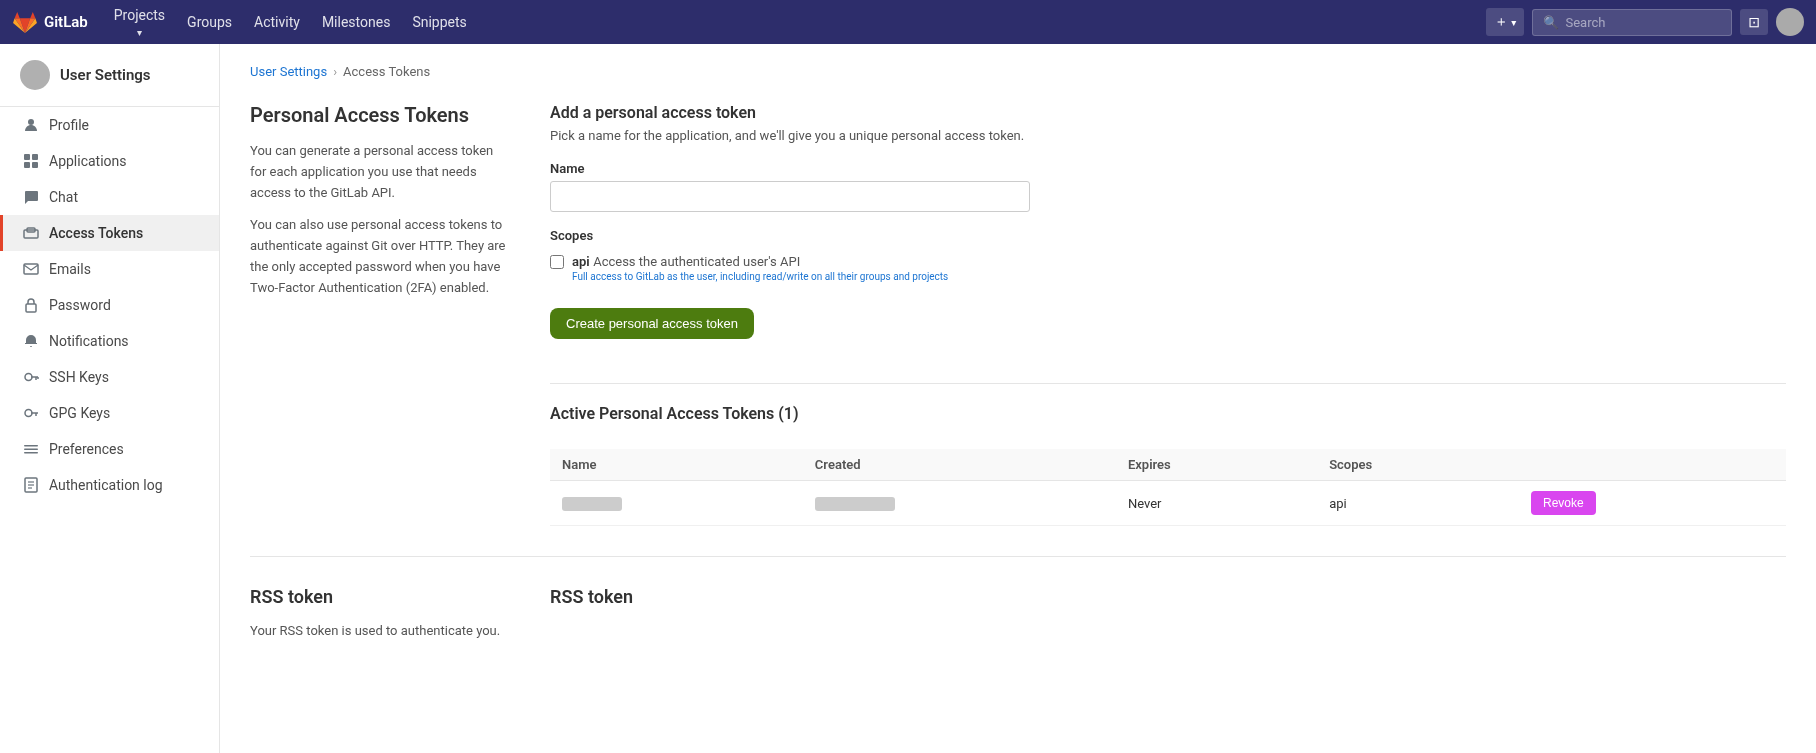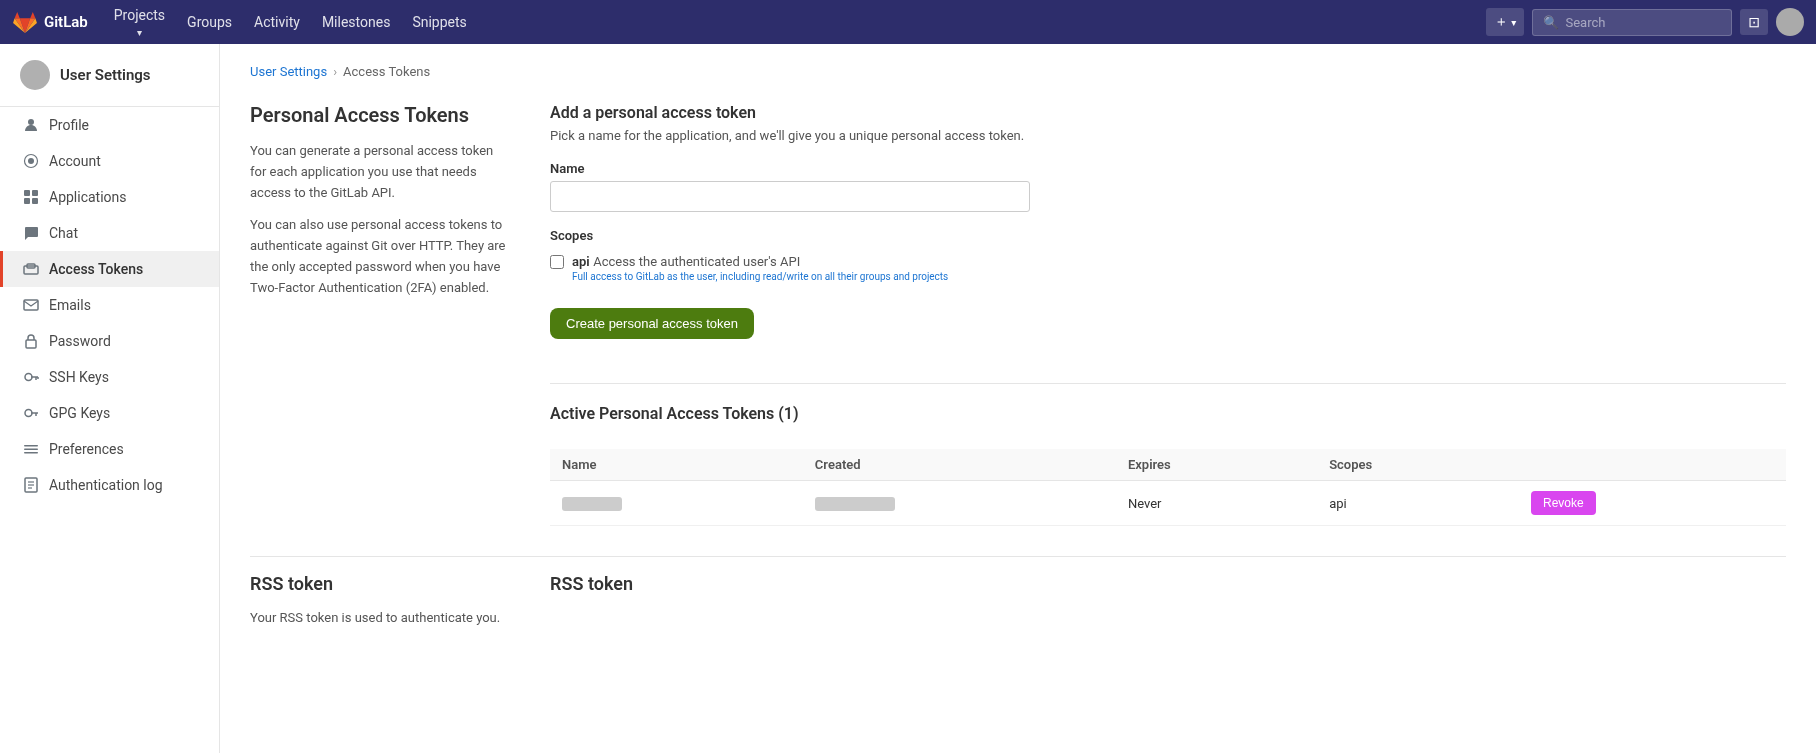--- a/index.html
+++ b/index.html
@@ -316,21 +316,21 @@
       border-radius: 4px;
       padding: 5px 12px;
       font-size: 12px;
       font-weight: 500;
       cursor: pointer;
     }
 
     
     .rss-section {
       margin-top: 30px;
-      padding-top: 16px;
+      padding-top: 29px;
       border-top: 1px solid #e5e5e5;
     }
     .rss-wrapper {
       display: flex;
       gap: 40px;
     }
     .rss-left {
       width: 260px;
       flex-shrink: 0;
     }
@@ -399,29 +399,20 @@
         <svg width="16" height="16" viewBox="0 0 16 16" fill="currentColor">
             <circle cx="8" cy="5" r="3"></circle>
             <path d="M2 14c0-3.3 2.7-6 6-6s6 2.7 6 6"></path>
           </svg>
       </span>
       <span>Profile</span>
     </a>
     <a class="sidebar-item" href="#">
       <span class="sidebar-icon">
         <svg width="16" height="16" viewBox="0 0 16 16" fill="currentColor">
-            <circle cx="8" cy="8" r="3"></circle>
-            <circle cx="8" cy="8" r="6.5" fill="none" stroke="currentColor" stroke-width="1.2"></circle>
-          </svg>
-      </span>
-      <span>Account</span>
-    </a>
-    <a class="sidebar-item" href="#">
-      <span class="sidebar-icon">
-        <svg width="16" height="16" viewBox="0 0 16 16" fill="currentColor">
             <rect x="1" y="1" width="6" height="6" rx="1"></rect>
             <rect x="9" y="1" width="6" height="6" rx="1"></rect>
             <rect x="1" y="9" width="6" height="6" rx="1"></rect>
             <rect x="9" y="9" width="6" height="6" rx="1"></rect>
           </svg>
       </span>
       <span>Applications</span>
     </a>
     <a class="sidebar-item" href="#">
       <span class="sidebar-icon">
@@ -450,20 +441,28 @@
       <span>Emails</span>
     </a>
     <a class="sidebar-item" href="#">
       <span class="sidebar-icon">
         <svg width="16" height="16" viewBox="0 0 16 16" fill="currentColor">
             <rect x="3" y="7" width="10" height="8" rx="1" fill="none" stroke="currentColor" stroke-width="1.5"></rect>
             <path d="M5 7V5a3 3 0 016 0v2" fill="none" stroke="currentColor" stroke-width="1.5"></path>
           </svg>
       </span>
       <span>Password</span>
+    </a>
+    <a class="sidebar-item" href="#">
+      <span class="sidebar-icon">
+        <svg width="16" height="16" viewBox="0 0 16 16" fill="currentColor">
+            <path d="M8 2a5 5 0 00-5 5v3H2v1h12v-1h-1V7a5 5 0 00-5-5zm-1 11h2a1 1 0 01-2 0z"></path>
+          </svg>
+      </span>
+      <span>Notifications</span>
     </a>
     <a class="sidebar-item" href="#">
       <span class="sidebar-icon">
         <svg width="16" height="16" viewBox="0 0 16 16" fill="currentColor">
             <circle cx="5.5" cy="8" r="3.5" fill="none" stroke="currentColor" stroke-width="1.5"></circle>
             <line x1="8" y1="8" x2="15" y2="8" stroke="currentColor" stroke-width="1.5"></line>
             <line x1="13" y1="8" x2="13" y2="11" stroke="currentColor" stroke-width="1.5"></line>
             <line x1="15" y1="8" x2="15" y2="10" stroke="currentColor" stroke-width="1.5"></line>
           </svg>
       </span>

